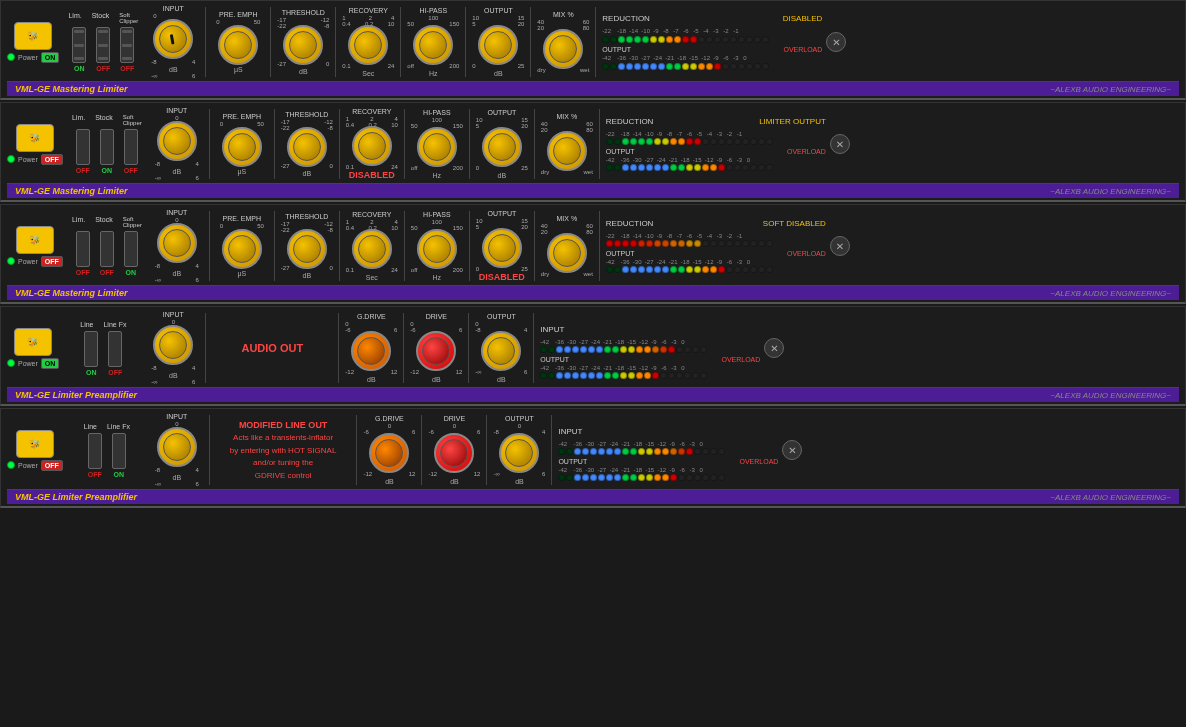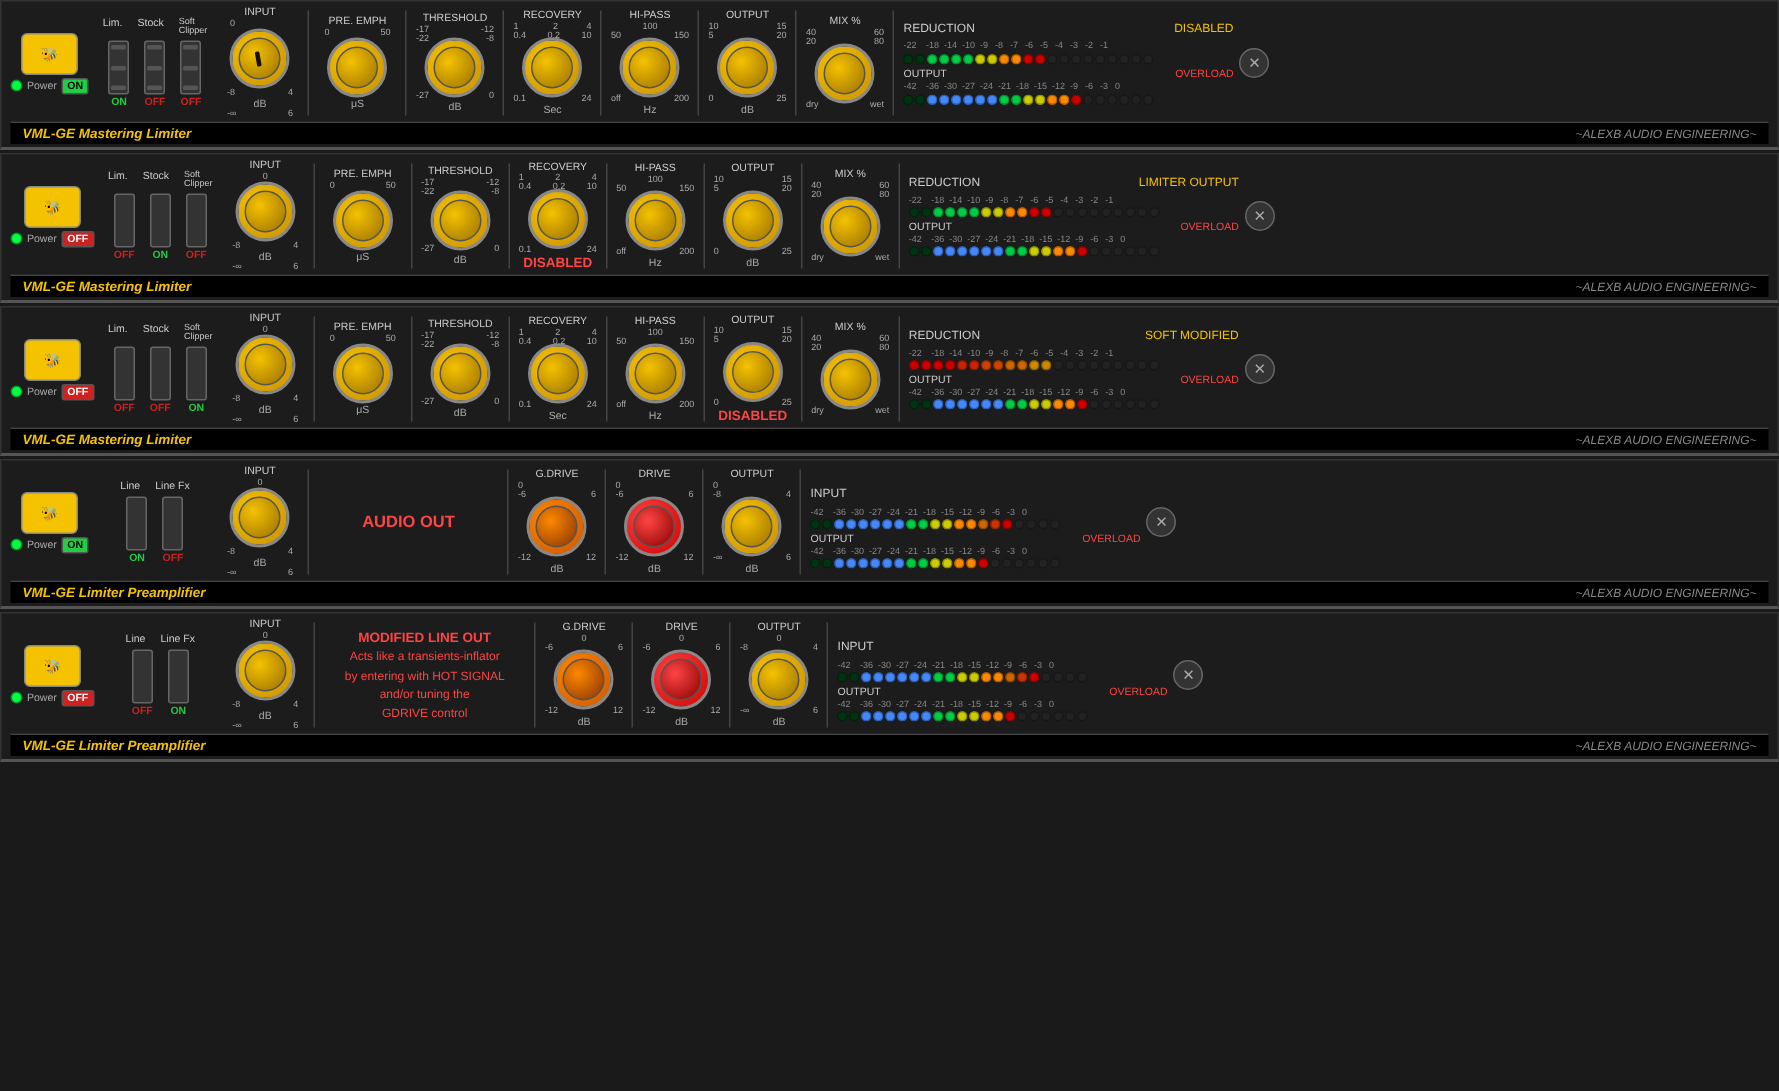--- a/index.html
+++ b/index.html
@@ -228,21 +228,21 @@
     .led-dark { background: #222; }
     .section-title {
       font-size: 7px;
       color: #ccc;
       text-align: center;
       margin-bottom: 1px;
     }
 
     
     .bottom-bar {
-      background: #000000;
+      background: #4c1d95;
       display: flex;
       align-items: center;
       justify-content: space-between;
       padding: 2px 8px;
       border-top: 1px solid #444;
       margin-top: 2px;
     }
     .plugin-name {
       font-size: 9px;
       color: #f5c200;
@@ -1065,21 +1065,21 @@
       <div style="display:flex; justify-content:space-between; width:52px; font-size:6px; color:#aaa">
           <span>dry</span>
           <span>wet</span>
         </div>
     </div>
     <div class="divider"></div>
 
     <div class="meter-section" style="min-width:220px">
       <div style="display:flex; justify-content:space-between; align-items:center; margin-bottom:3px">
         <span class="meter-title">REDUCTION</span>
-        <span class="meter-title" style="color:#f5c200">SOFT MODIFIED</span>
+        <span class="meter-title" style="color:#f5c200">SOFT DISABLED</span>
       </div>
       <div class="leds-row" style="margin-bottom:1px">
         <span style="font-size:6px; color:#888; width:14px">-22</span>
         <span style="font-size:6px; color:#888; width:11px">-18</span>
         <span style="font-size:6px; color:#888; width:11px">-14</span>
         <span style="font-size:6px; color:#888; width:11px">-10</span>
         <span style="font-size:6px; color:#888; width:9px">-9</span>
         <span style="font-size:6px; color:#888; width:9px">-8</span>
         <span style="font-size:6px; color:#888; width:9px">-7</span>
         <span style="font-size:6px; color:#888; width:9px">-6</span>

